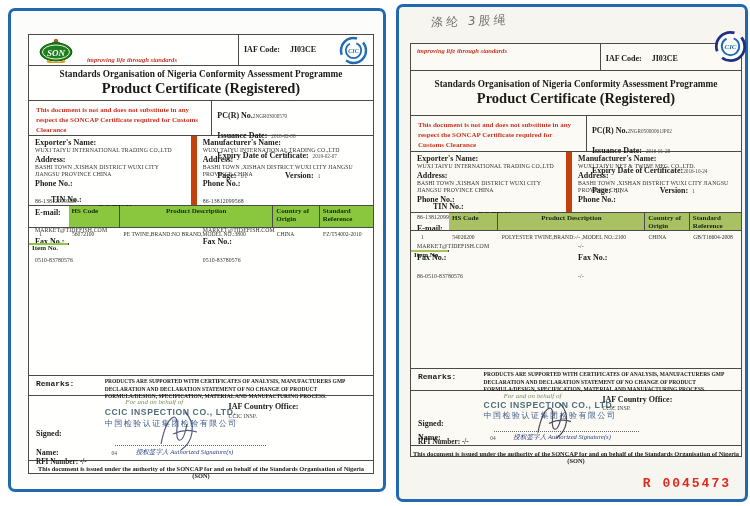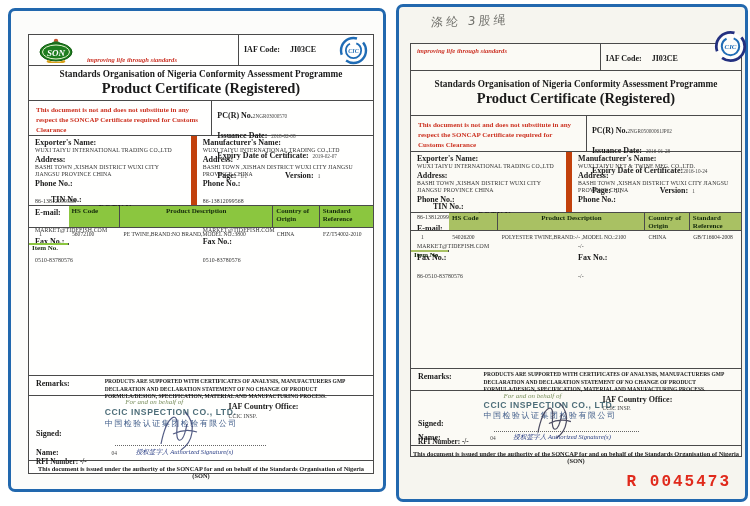--- a/index.html
+++ b/index.html
@@ -43,21 +43,21 @@
   
   .gh{display:flex;height:100%;}
   .gh-cell{box-sizing:border-box;border-right:1px solid #4a4a4a;font-weight:bold;font-size:7px;
            line-height:1.2;padding:1px 3px;color:#14290c;}
   .gh-cell:last-child{border-right:none;}
   .c1{width:11.5%;margin-top:37px;} .c2{width:15%;} .c3{width:44.5%;text-align:center;} .c4{width:13.5%;} .c5{width:15.5%;}
   .ghl .gh-cell{background:#8bc63f;}
   .ghr .gh-cell{background:#a9c163;}
   .cell-abs{position:absolute;top:3px;font-size:5.6px;color:#333;}
   
-  .remarks-lbl{position:absolute;left:7px;top:3px;}
+  .remarks-lbl{position:absolute;left:7px;top:3px;font-family:Liberation Mono, monospace;}
   .remarks-txt{position:absolute;left:22%;right:1%;top:2px;font-size:5.5px;font-weight:bold;color:#222;line-height:1.4;}
   
   .behalf{position:absolute;font-style:italic;font-size:7px;color:#7a8f5e;}
   .company{position:absolute;font-family:"Liberation Sans",sans-serif;font-weight:bold;font-size:8.6px;
            letter-spacing:.6px;color:#4e6e79;}
   .company-cn{position:absolute;font-size:8px;letter-spacing:1.5px;color:#44608c;}
   .signed-lbl{position:absolute;left:7px;}
   .dotline{position:absolute;border-bottom:1px dotted #666;}
   .name-lbl{position:absolute;left:7px;}
   .name-no{position:absolute;font-size:5.4px;color:#444;}
@@ -65,21 +65,21 @@
   .rfi{position:absolute;left:7px;font-weight:bold;font-size:7.2px;}
   .iaf-office-lbl{position:absolute;left:58%;font-weight:bold;font-size:8px;}
   .iaf-office-val{position:absolute;left:58%;font-size:5.8px;color:#444;}
   .scribble{position:absolute;}
   
   .footer-txt{text-align:center;font-weight:bold;font-size:6.4px;padding-top:4px;}
   
   .handwriting{position:absolute;left:32px;top:6px;font-family:"DejaVu Sans",sans-serif;
                font-size:12px;color:#5a5a55;transform:rotate(-2deg) skewX(-6deg);opacity:.85;letter-spacing:3px;}
   .serial{position:absolute;right:14px;bottom:8px;font-family:"Liberation Mono",monospace;
-          font-weight:bold;font-size:16px;letter-spacing:2px;color:#e02a1c;}
+          font-weight:bold;font-size:13px;letter-spacing:2px;color:#e02a1c;}
 </style>
 </head>
 <body>
 
 <div class="photo" id="photo-left">
   <div class="cert" id="cert-left">
 
     <div class="row" style="height:31px;">
       <span class="son-logo">
         <svg width="44" height="26" viewBox="0 0 44 26">

